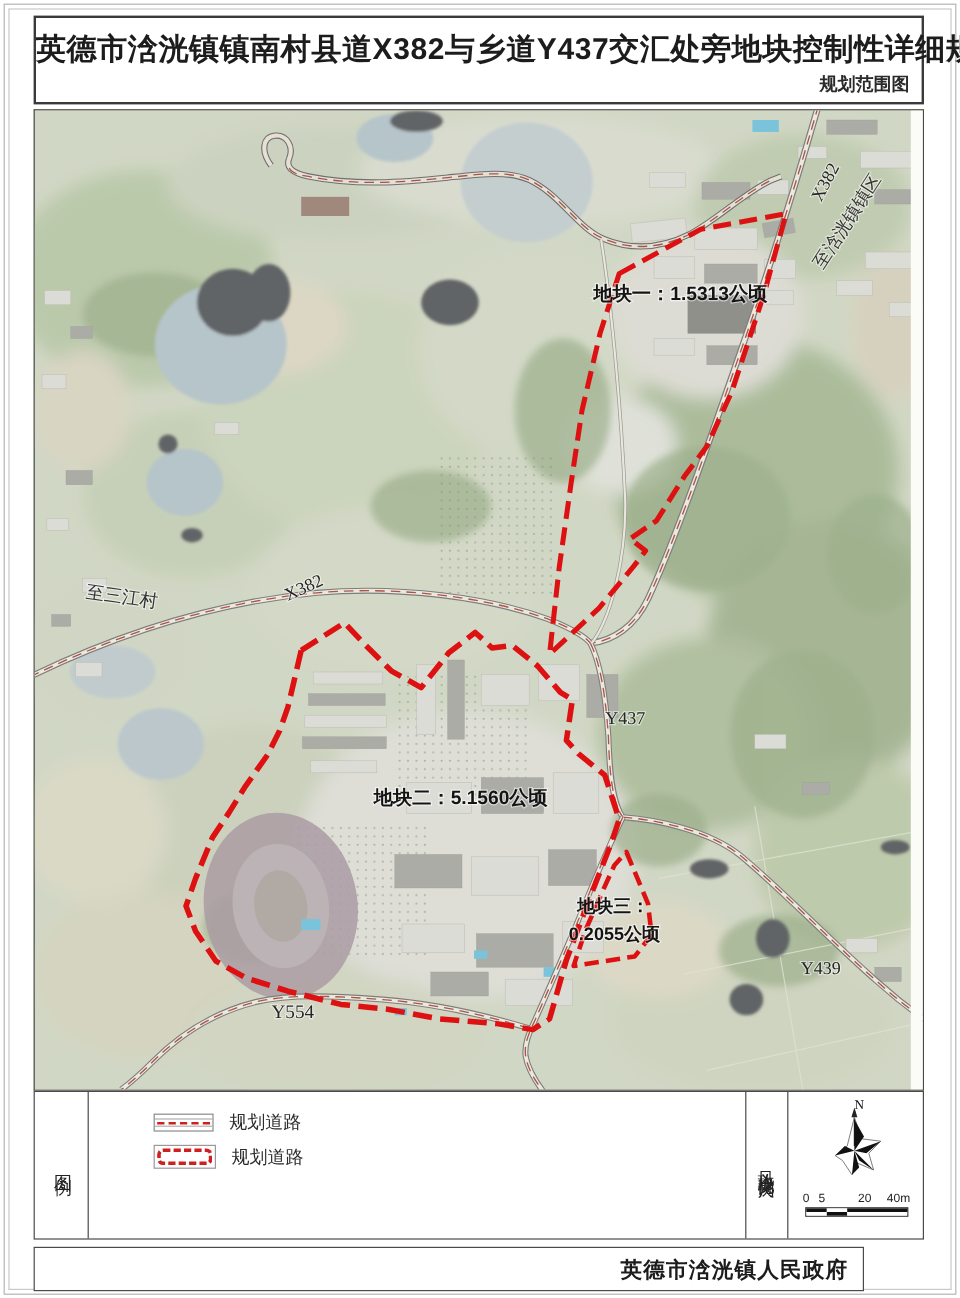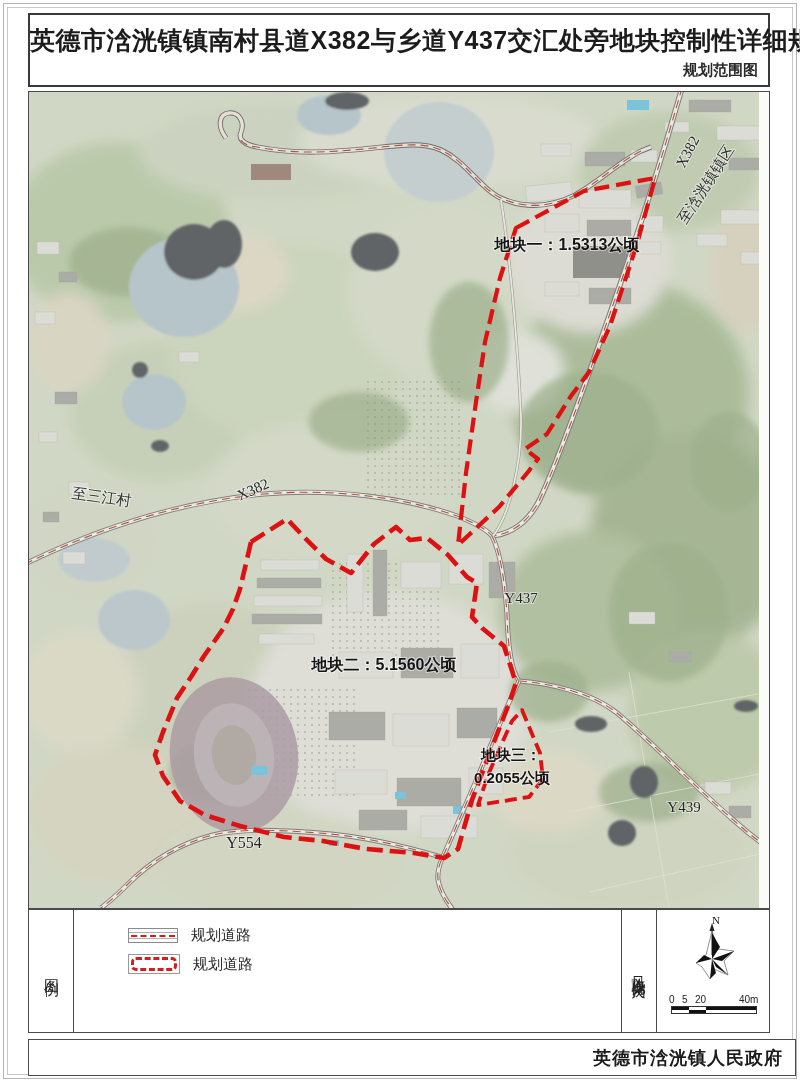--- a/index.html
+++ b/index.html
@@ -64,21 +64,21 @@
   .compass-cell{width:112px;position:relative;}
   .compass-rose{position:absolute;left:50%;transform:translateX(-50%);top:5px;}
   .scalebar-wrap{position:absolute;left:10px;top:84px;width:96px;height:26px;}
   .scale-num{position:absolute;top:0;font-size:10px;color:#222;
              font-family:"Liberation Sans","DejaVu Sans",sans-serif;}
   .scalebar{position:absolute;left:4px;top:12px;width:84px;border:1px solid #333;}
   .sb-row{display:flex;height:3px;}
   .sb-row div{height:3px;}
   .sb-k{background:#111;} .sb-w{background:#fff;}
 
-  .footer-box{position:absolute;left:28px;top:1039px;width:768px;height:37px;
+  .footer-box{position:absolute;left:28px;top:1039px;width:692px;height:37px;
               border:1px solid #4a4a4a;box-sizing:border-box;background:#fff;}
   .footer-text{position:absolute;right:12px;top:50%;transform:translateY(-50%);
                font-size:18px;font-weight:bold;color:#1c1c1c;letter-spacing:1px;}
 </style>
 </head>
 <body>
 
 <div class="frame-outer"></div>
 <div class="frame-inner"></div>
 
@@ -354,21 +354,21 @@
         <polygon points="30,44 30,18 38,32" fill="#111"></polygon>
         <polygon points="30,44 52,36 40,46" fill="#111"></polygon>
         <polygon points="30,44 46,60 34,52" fill="#111"></polygon>
         <polygon points="30,44 28,64 34,58" fill="#111"></polygon>
         <polygon points="30,44 14,48 22,40" fill="#111"></polygon>
       </g>
     </svg>
     <div class="scalebar-wrap">
       <span class="scale-num" style="left:2px">0</span>
       <span class="scale-num" style="left:15px">5</span>
-      <span class="scale-num" style="left:28px">20</span>
+      <span class="scale-num" style="left:48px">20</span>
       <span class="scale-num" style="left:72px">40m</span>
       <div class="scalebar">
         <div class="sb-row">
             <div class="sb-k" style="width:17px"></div>
             <div class="sb-w" style="width:17px"></div>
             <div class="sb-k" style="width:50px"></div>
           </div>
         <div class="sb-row">
             <div class="sb-w" style="width:17px"></div>
             <div class="sb-k" style="width:17px"></div>

